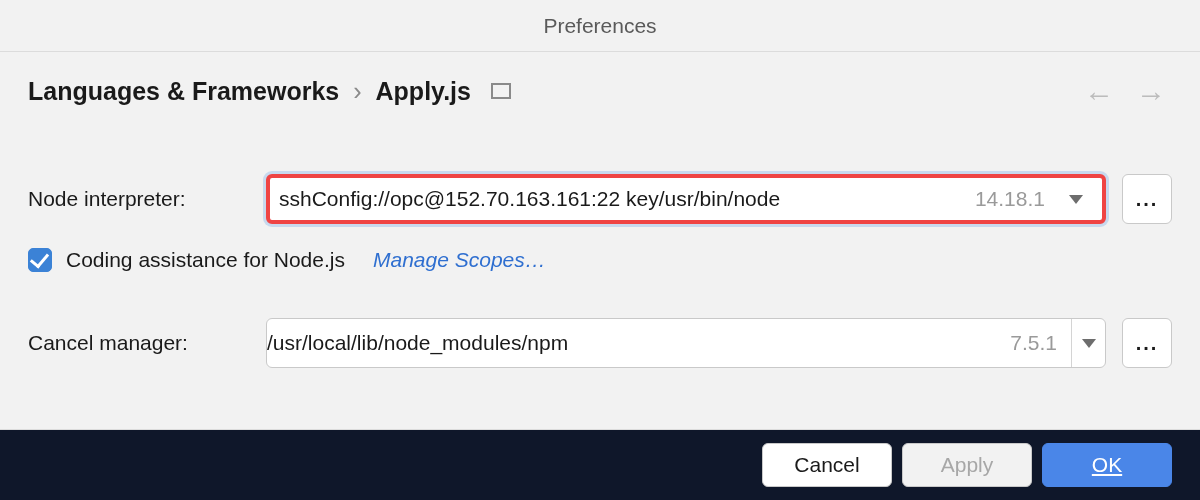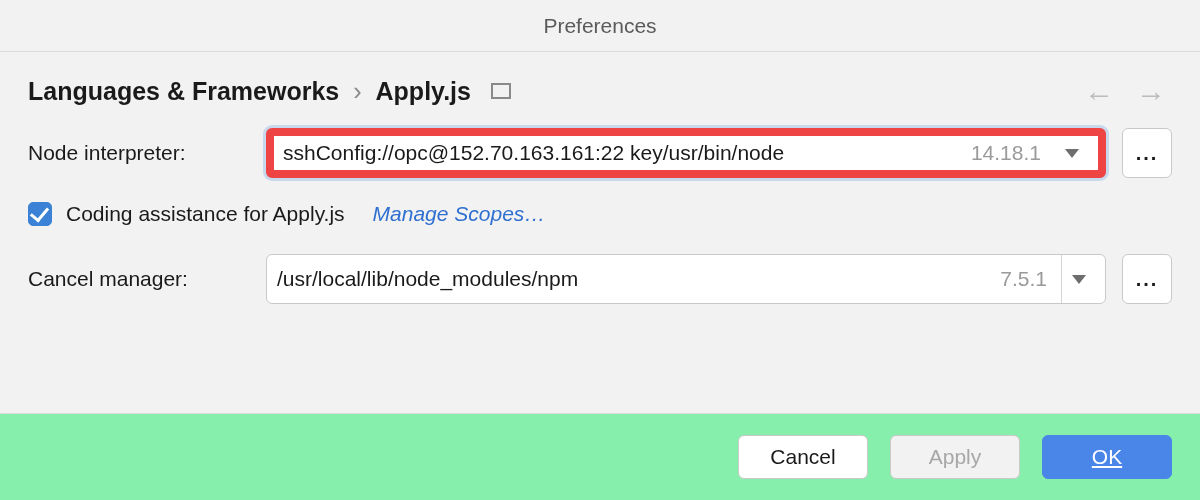--- a/index.html
+++ b/index.html
@@ -47,36 +47,37 @@
   .nav-arrow {
     color: #bcbcbc; font-size: 30px; line-height: 1;
     user-select: none;
   }
   .content { padding: 10px 28px 0 28px; }
   .form-row {
     display: flex;
     align-items: center;
     margin-bottom: 24px;
     gap: 16px;
+    margin-top: 46px;
   }
   .form-label { width: 222px; flex: 0 0 222px; }
   .combo {
     flex: 1;
     height: 50px;
     background: #fff;
     border: 1px solid #c9c9c9;
     border-radius: 6px;
     display: flex;
     align-items: center;
-    padding: 0 10px;
+    padding: 0 0;
     gap: 10px;
     position: relative;
   }
   .combo.focused {
-    border: 8px solid #ef4444;
+    border: 4px solid #ef4444;
     box-shadow: 0 0 0 3px rgba(76,144,226,0.25);
     padding: 8px 9px;
   }
   .combo .value { flex: 1; white-space: nowrap; overflow: hidden; }
   .combo .version { color: #9a9a9a; margin-right: 4px; }
   .combo .dd {
     width: 34px;
     display: flex; align-items: center; justify-content: center;
   }
   .combo.split .dd {
@@ -116,28 +117,28 @@
     left: 5px; top: 1px;
     width: 8px; height: 14px;
     border: solid #fff;
     border-width: 0 3px 3px 0;
     transform: rotate(40deg);
   }
   .link { color: #2f6fd0; cursor: pointer; margin-left: 14px; font-style: italic; }
   .footer {
     position: absolute;
     left: 0; right: 0; bottom: 0;
-    height: 87px;
+    height: 71px;
     border-top: 1px solid #dcdcdc;
     display: flex;
     align-items: center;
     justify-content: flex-end;
-    gap: 22px;
+    gap: 10px;
     padding: 0 28px;
-    background: #86efac;
+    background: #0f172a;
   }
   .btn {
     min-width: 130px; height: 44px;
     border-radius: 6px;
     border: 1px solid #c9c9c9;
     background: #fff;
     display: flex; align-items: center; justify-content: center;
     font-size: 21px;
     cursor: pointer;
   }
@@ -175,21 +176,21 @@
       <span class="version">14.18.1</span>
       <span class="dd">
         <span class="triangle-down"></span>
       </span>
     </div>
     <div class="browse-btn">...</div>
   </div>
 
   <div class="checkbox-row">
     <span class="chk"></span>
-    <span>Coding assistance for Apply.js</span>
+    <span>Coding assistance for Node.js</span>
     <span class="link">Manage Scopes…</span>
   </div>
 
   <div class="form-row">
     <div class="form-label">Cancel manager:</div>
     <div class="combo split">
       <span class="value">/usr/local/lib/node_modules/npm</span>
       <span class="version">7.5.1</span>
       <span class="dd">
         <span class="triangle-down"></span>

